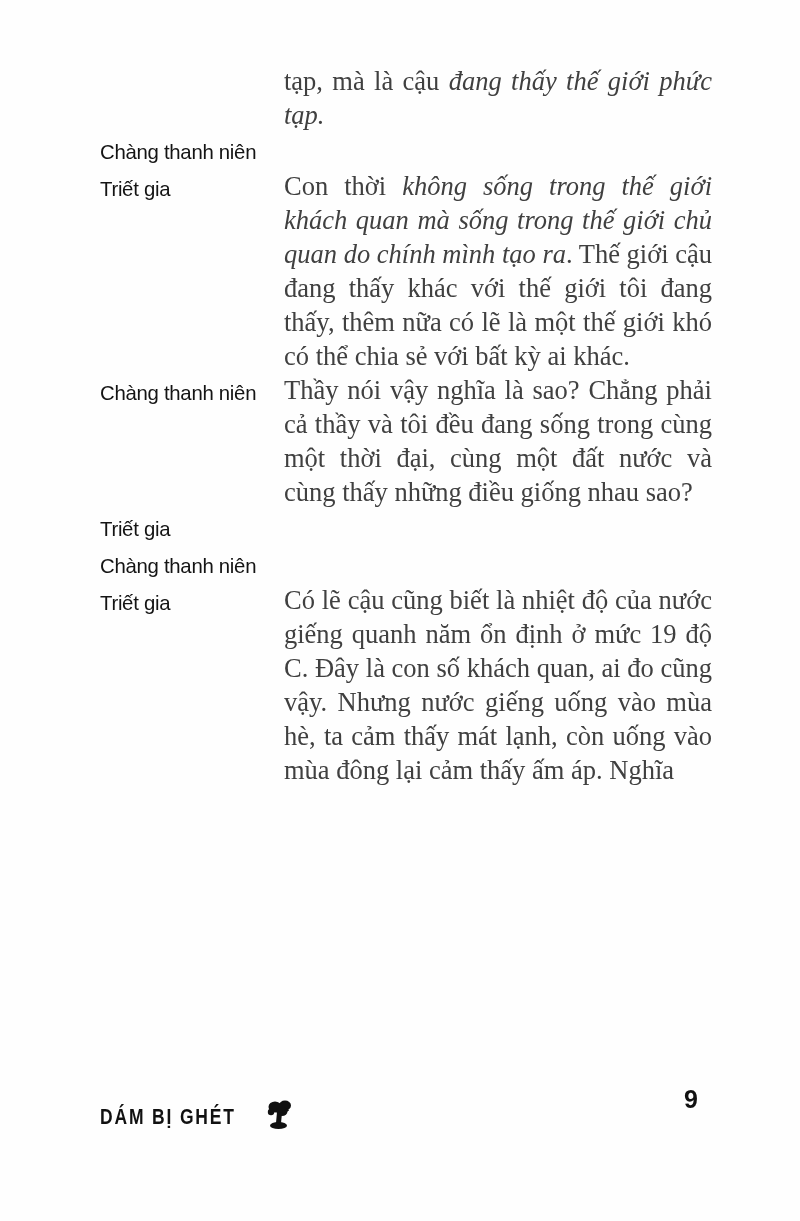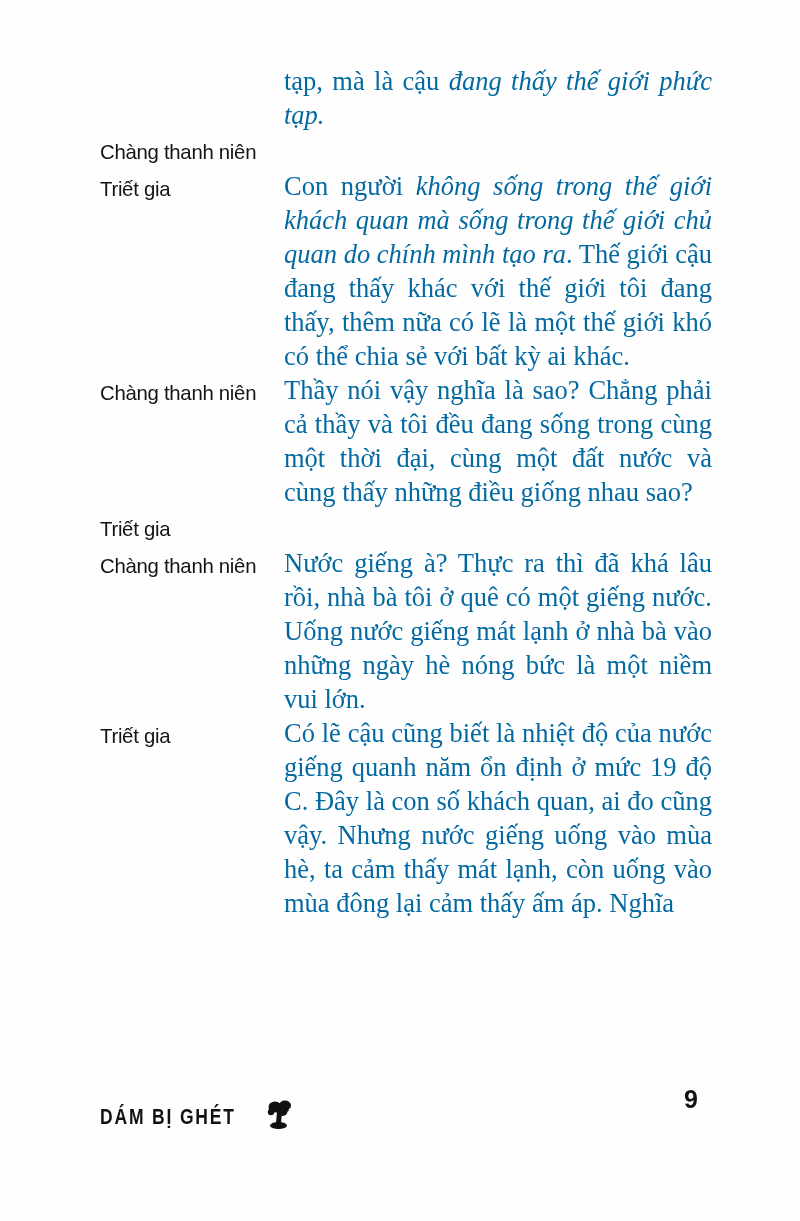--- a/index.html
+++ b/index.html
@@ -38,21 +38,21 @@
     transform-origin: left center;
     white-space: nowrap;
     padding-top: 3px;
     color: #141414;
   }
   .text {
     font-family: "Liberation Serif", serif;
     font-size: 26.5px;
     line-height: 34px;
     text-align: justify;
-    color: #0369a1;
+    color: #404040;
   }
   .text em { font-style: italic; }
   .footer {
     position: absolute;
     left: 100px;
     right: 90px;
     top: 1078px;
     height: 42px;
     display: flex;
     justify-content: space-between;
@@ -91,32 +91,31 @@
   <main class="dialogue">
       <div class="row">
         <span class="speaker"></span>
         <p class="text"><span>tạp, mà là cậu </span><em>đang thấy thế giới phức tạp.</em></p>
       </div>
       <div class="row">
         <span class="speaker">Chàng thanh niên</span>
       </div>
       <div class="row">
         <span class="speaker">Triết gia</span>
-        <p class="text"><span>Con người </span><em>không sống trong thế giới khách quan mà sống trong thế giới chủ quan do chính mình tạo ra</em><span>. Thế giới cậu đang thấy khác với thế giới tôi đang thấy, thêm nữa có lẽ là một thế giới khó có thể chia sẻ với bất kỳ ai khác.</span></p>
+        <p class="text"><span>Con thời </span><em>không sống trong thế giới khách quan mà sống trong thế giới chủ quan do chính mình tạo ra</em><span>. Thế giới cậu đang thấy khác với thế giới tôi đang thấy, thêm nữa có lẽ là một thế giới khó có thể chia sẻ với bất kỳ ai khác.</span></p>
       </div>
       <div class="row">
         <span class="speaker">Chàng thanh niên</span>
         <p class="text"><span>Thầy nói vậy nghĩa là sao? Chẳng phải cả thầy và tôi đều đang sống trong cùng một thời đại, cùng một đất nước và cùng thấy những điều giống nhau sao?</span></p>
       </div>
       <div class="row">
         <span class="speaker">Triết gia</span>
       </div>
       <div class="row">
         <span class="speaker">Chàng thanh niên</span>
-        <p class="text"><span>Nước giếng à? Thực ra thì đã khá lâu rồi, nhà bà tôi ở quê có một giếng nước. Uống nước giếng mát lạnh ở nhà bà vào những ngày hè nóng bức là một niềm vui lớn.</span></p>
       </div>
       <div class="row">
         <span class="speaker">Triết gia</span>
         <p class="text"><span>Có lẽ cậu cũng biết là nhiệt độ của nước giếng quanh năm ổn định ở mức 19 độ C. Đây là con số khách quan, ai đo cũng vậy. Nhưng nước giếng uống vào mùa hè, ta cảm thấy mát lạnh, còn uống vào mùa đông lại cảm thấy ấm áp. Nghĩa</span></p>
       </div>
     </main>
 
   <footer class="footer">
     <div class="brand">
       <span class="brand-title">DÁM BỊ GHÉT</span>

